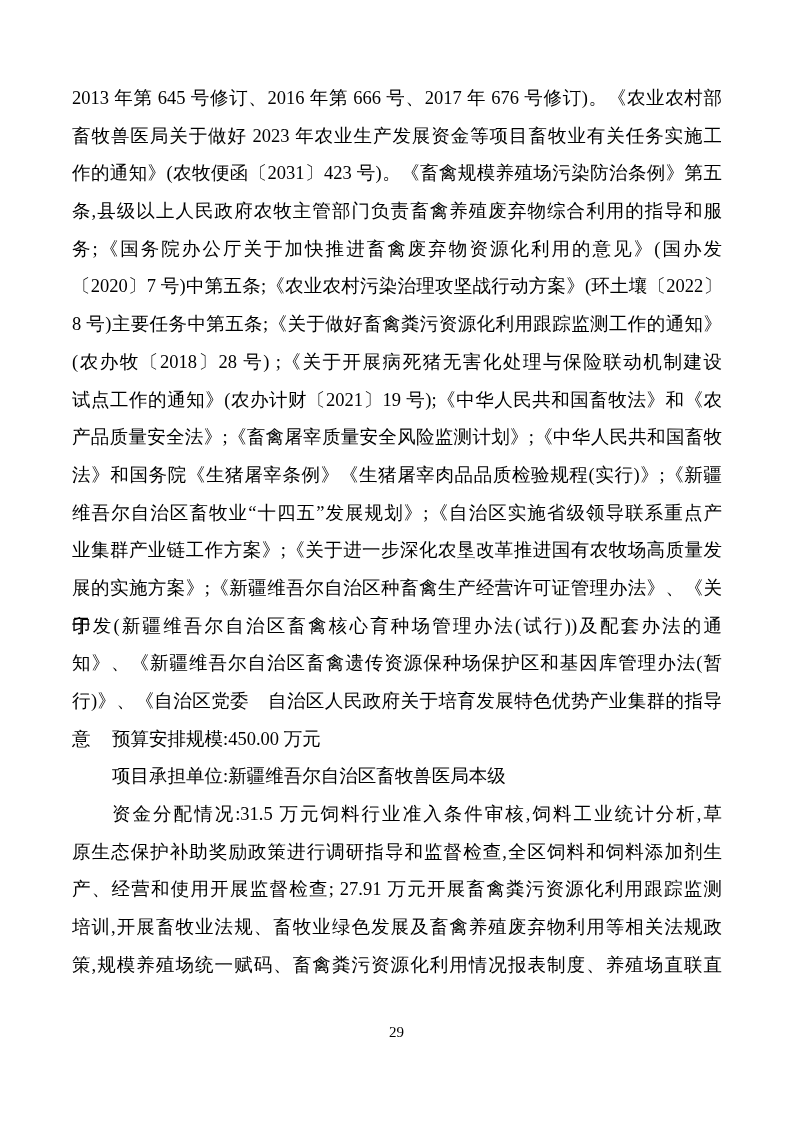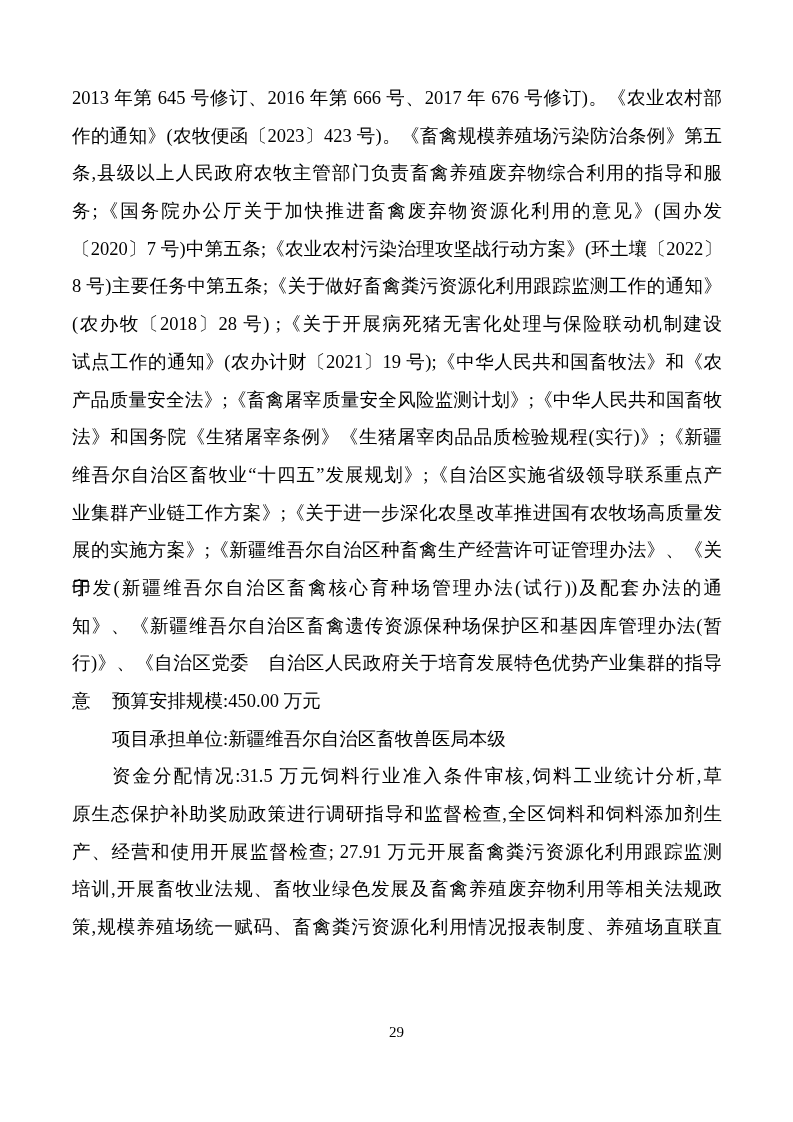--- a/index.html
+++ b/index.html
@@ -45,21 +45,22 @@
     font-size: 15px;
     color: #000000;
   }
 </style>
 </head>
 <body>
 
 <div class="page">
   <div class="text-block">
       <div class="line full">2013 年第 645 号修订、2016 年第 666 号、2017 年 676 号修订)。《农业农村部</div>
-      <div class="line full">作的通知》(农牧便函〔2023〕423 号)。《畜禽规模养殖场污染防治条例》第五</div>
+      <div class="line full">畜牧兽医局关于做好 2023 年农业生产发展资金等项目畜牧业有关任务实施工</div>
+      <div class="line full">作的通知》(农牧便函〔2031〕423 号)。《畜禽规模养殖场污染防治条例》第五</div>
       <div class="line full">条,县级以上人民政府农牧主管部门负责畜禽养殖废弃物综合利用的指导和服</div>
       <div class="line full">务;《国务院办公厅关于加快推进畜禽废弃物资源化利用的意见》(国办发</div>
       <div class="line full">〔2020〕7 号)中第五条;《农业农村污染治理攻坚战行动方案》(环土壤〔2022〕</div>
       <div class="line full">8 号)主要任务中第五条;《关于做好畜禽粪污资源化利用跟踪监测工作的通知》</div>
       <div class="line full">(农办牧〔2018〕28 号) ;《关于开展病死猪无害化处理与保险联动机制建设</div>
       <div class="line full">试点工作的通知》(农办计财〔2021〕19 号);《中华人民共和国畜牧法》和《农</div>
       <div class="line full">产品质量安全法》;《畜禽屠宰质量安全风险监测计划》;《中华人民共和国畜牧</div>
       <div class="line full">法》和国务院《生猪屠宰条例》《生猪屠宰肉品品质检验规程(实行)》;《新疆</div>
       <div class="line full">维吾尔自治区畜牧业“十四五”发展规划》;《自治区实施省级领导联系重点产</div>
       <div class="line full">业集群产业链工作方案》;《关于进一步深化农垦改革推进国有农牧场高质量发</div>

